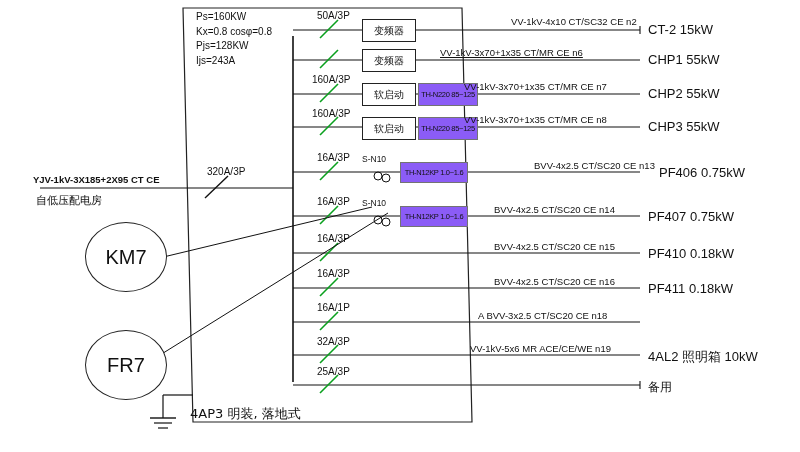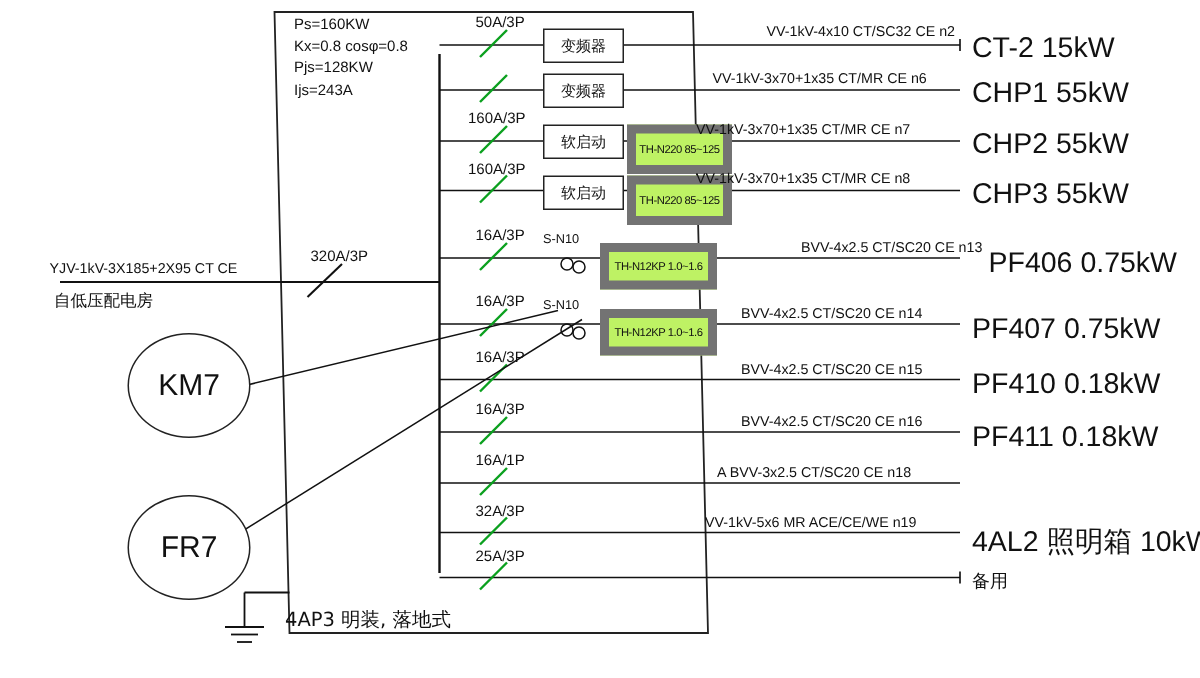--- a/index.html
+++ b/index.html
@@ -13,27 +13,27 @@
   }
   #stage{position:absolute;left:0;top:0;width:800px;height:452px;}
   svg.layer{position:absolute;left:0;top:0;width:800px;height:452px;}
   .txt{position:absolute;white-space:nowrap;font-size:11px;line-height:1.25;color:#111;}
   .txt.small{font-size:9.5px;}
   .txt.tiny{font-size:8.5px;}
   .txt.cn{font-family:"DejaVu Sans", sans-serif;}
   .devbox{position:absolute;border:1px solid #222;background:#ffffff;
           font-size:10px;display:flex;align-items:center;justify-content:center;
           font-family:"DejaVu Sans", sans-serif;}
-  .thbox{position:absolute;border:6px solid #737373;background:#bef264;font-size:7.5px;
+  .thbox{position:absolute;border:1px solid #737373;background:#8b5cf6;font-size:7.5px;
          display:flex;align-items:center;justify-content:center;letter-spacing:-0.3px;}
   .circle{position:absolute;border:1px solid #222;border-radius:50%;
           display:flex;align-items:center;justify-content:center;
           font-size:20px;background:#fff;}
   .paramblock{position:absolute;font-size:10px;line-height:1.45;}
-  .rightlabel{position:absolute;font-size:19px;white-space:nowrap;}
+  .rightlabel{position:absolute;font-size:13px;white-space:nowrap;}
   .cablelabel{position:absolute;font-size:9.5px;white-space:nowrap;}
   .bkrlabel{position:absolute;font-size:10px;white-space:nowrap;}
 </style>
 </head>
 <body>
 
 <div id="stage">
 
   <svg class="layer" viewBox="0 0 800 452">
 
@@ -95,40 +95,40 @@
     </g>
   </svg>
 
   <div class="paramblock" style="left:196px;top:10px;">
     <div>Ps=160KW</div>
     <div>Kx=0.8  cosφ=0.8</div>
     <div>Pjs=128KW</div>
     <div>Ijs=243A</div>
   </div>
 
-  <div class="txt small" style="left:33px;top:174px;">YJV-1kV-3X185+2X95 CT CE</div>
+  <div class="txt small" style="left:33px;top:174px;font-weight:bold;">YJV-1kV-3X185+2X95 CT CE</div>
   <div class="txt cn" style="left:36px;top:194px;">自低压配电房</div>
   <div class="bkrlabel" style="left:207px;top:166px;">320A/3P</div>
 
   <div class="circle" style="left:85px;top:222px;width:80px;height:68px;">
     <span>KM7</span>
   </div>
   <div class="circle" style="left:85px;top:330px;width:80px;height:68px;">
     <span>FR7</span>
   </div>
 
   <div class="txt cn" style="left:190px;top:406px;font-size:13px;">4AP3   明装, 落地式</div>
 
   <div class="bkrlabel" style="left:317px;top:10px;">50A/3P</div>
   <div class="devbox" style="left:362px;top:19px;width:52px;height:21px;">变频器</div>
   <div class="cablelabel" style="left:478px;top:16px;margin-left:33px;">VV-1kV-4x10 CT/SC32 CE  n2</div>
   <div class="rightlabel" style="left:648px;top:22px;">CT-2 15kW</div>
 
   <div class="devbox" style="left:362px;top:49px;width:52px;height:21px;">变频器</div>
-  <div class="cablelabel" style="left:475px;top:47px;">VV-1kV-3x70+1x35 CT/MR CE  n6</div>
+  <div class="cablelabel" style="left:440px;top:47px;text-decoration:underline;">VV-1kV-3x70+1x35 CT/MR CE  n6</div>
   <div class="rightlabel" style="left:648px;top:52px;">CHP1 55kW</div>
 
   <div class="bkrlabel" style="left:312px;top:74px;">160A/3P</div>
   <div class="devbox" style="left:362px;top:83px;width:52px;height:21px;">软启动</div>
   <div class="thbox" style="left:418px;top:83px;width:58px;height:21px;">TH-N220 85~125</div>
   <div class="cablelabel" style="left:464px;top:81px;">VV-1kV-3x70+1x35 CT/MR CE  n7</div>
   <div class="rightlabel" style="left:648px;top:86px;">CHP2 55kW</div>
 
   <div class="bkrlabel" style="left:312px;top:108px;">160A/3P</div>
   <div class="devbox" style="left:362px;top:117px;width:52px;height:21px;">软启动</div>

